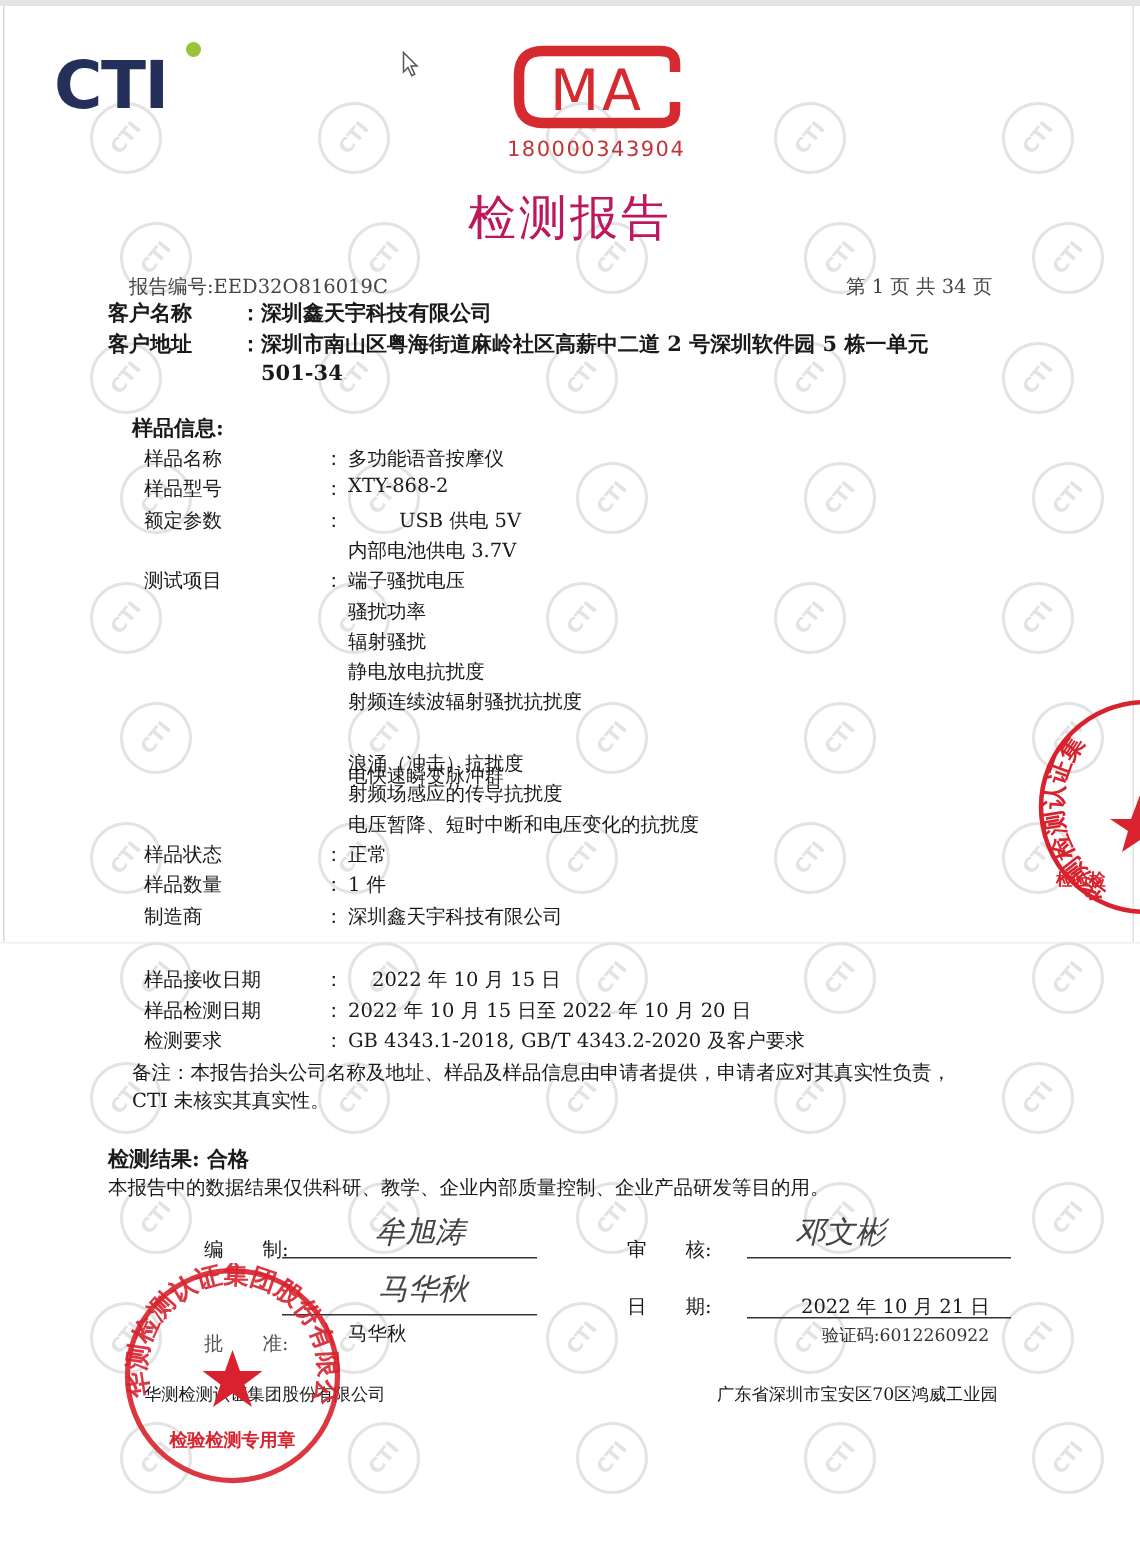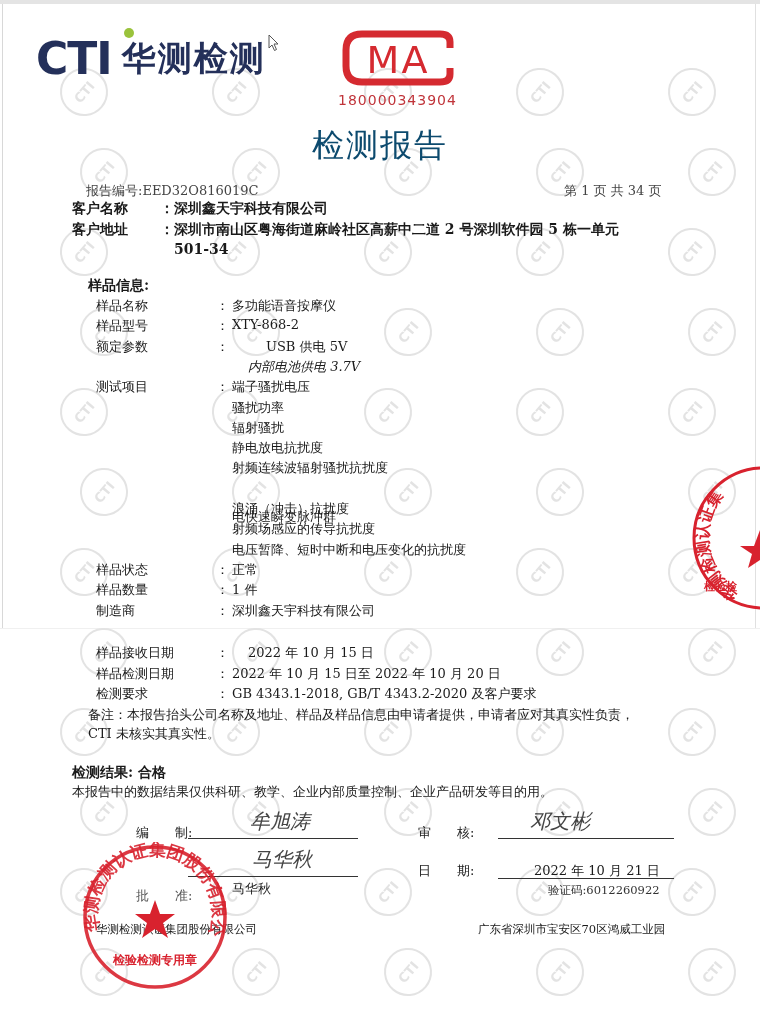--- a/index.html
+++ b/index.html
@@ -12,21 +12,21 @@
   .wm { position:absolute; width:44px; height:44px; border:2px solid #e3e3e3; border-radius:50%;
         color:#e3e3e3; font:bold 13px "DejaVu Sans",sans-serif; display:flex; align-items:center; justify-content:center;
         transform:rotate(-50deg); }
   .logo { position:absolute; left:36px; top:36px; display:flex; align-items:center; }
   .logo .cti { font:900 44px "DejaVu Sans",sans-serif; color:#24305a; letter-spacing:-1px; line-height:1; position:relative; }
   .logo .dot { position:absolute; left:88px; top:-8px; width:10px; height:10px; border-radius:50%; background:#9ac33c; }
   .logo .cn { font:bold 34px "DejaVu Sans",sans-serif; color:#24305a; margin-left:10px; letter-spacing:2px; }
   .cursor { position:absolute; left:268px; top:34px; }
   .cma { position:absolute; left:340px; top:28px; width:122px; }
   .cma-num { position:absolute; left:338px; top:92px; font:14px "DejaVu Sans",sans-serif; color:#c0343a; letter-spacing:1px; }
-  .title { position:absolute; left:0; width:760px; top:124px; text-align:center; font:32px "DejaVu Serif",serif; letter-spacing:2px; color:#0c4a6e; }
+  .title { position:absolute; left:0; width:760px; top:124px; text-align:center; font:32px "DejaVu Serif",serif; letter-spacing:2px; color:#be185d; }
   .row { position:absolute; font-size:13px; white-space:nowrap; }
   .bold { font-weight:bold; }
   .lbl { position:absolute; }
   .seal { position:absolute; }
   .sig { position:absolute; font:italic 20px "DejaVu Serif",serif; color:#444; }
   .uline { position:absolute; height:1px; background:#333; }
   .grayfade { position:absolute; left:0; top:628px; width:760px; height:1px; background:#f0f0f0; }
 </style>
 </head>
 <body>
@@ -95,21 +95,20 @@
     <div class="wm" style="left: 80px; top: 948px;">CTI</div>
     <div class="wm" style="left: 232px; top: 948px;">CTI</div>
     <div class="wm" style="left: 384px; top: 948px;">CTI</div>
     <div class="wm" style="left: 536px; top: 948px;">CTI</div>
     <div class="wm" style="left: 688px; top: 948px;">CTI</div>
   </div>
 
 <div class="logo">
   <span class="cti">CTI</span>
   <span class="dot"></span>
-  <span class="cn">华测检测</span>
 </div>
 <svg class="cursor" width="12" height="18" viewBox="0 0 12 18">
   <path d="M1 1 L1 14 L4 11 L6.5 16.5 L8.5 15.5 L6 10 L10 10 Z" fill="#fff" stroke="#555" stroke-width="1"></path>
 </svg>
 
 <svg class="cma" viewBox="0 0 122 60" height="60">
   <path d="M110 20 L110 14 Q110 6 100 6 L22 6 Q6 6 6 22 L6 38 Q6 54 22 54 L100 54 Q110 54 110 46 L110 40" fill="none" stroke="#d52a30" stroke-width="7"></path>
   <text x="58" y="45" text-anchor="middle" font-family="DejaVu Sans, sans-serif" font-size="38" fill="#d52a30" letter-spacing="2">MA</text>
 </svg>
 <div class="cma-num">180000343904</div>
@@ -138,21 +137,21 @@
     <div class="row" style="left: 96px; top: 297px;">样品名称</div>
     <div class="row" style="left: 216px; top: 297px;">：</div>
     <div class="row" style="left: 232px; top: 297px;">多功能语音按摩仪</div>
     <div class="row" style="left: 96px; top: 317.3px;">样品型号</div>
     <div class="row" style="left: 216px; top: 317.3px;">：</div>
     <div class="row" style="left: 232px; top: 317.3px;">XTY-868-2</div>
     <div class="row" style="left: 96px; top: 337.6px;">额定参数</div>
     <div class="row" style="left: 216px; top: 337.6px;">：</div>
     <div class="row" style="left: 232px; top: 337.6px; margin-left: 34px;">USB 供电 5V</div>
     <div class="row" style="left: 96px; top: 357.9px;"></div>
-    <div class="row" style="left: 248px; top: 357.9px; font-style: italic;">内部电池供电 3.7V</div>
+    <div class="row" style="left: 232px; top: 357.9px;">内部电池供电 3.7V</div>
     <div class="row" style="left: 96px; top: 378.2px;">测试项目</div>
     <div class="row" style="left: 216px; top: 378.2px;">：</div>
     <div class="row" style="left: 232px; top: 378.2px;">端子骚扰电压</div>
     <div class="row" style="left: 96px; top: 398.5px;"></div>
     <div class="row" style="left: 232px; top: 398.5px;">骚扰功率</div>
     <div class="row" style="left: 96px; top: 418.8px;"></div>
     <div class="row" style="left: 232px; top: 418.8px;">辐射骚扰</div>
     <div class="row" style="left: 96px; top: 439.1px;"></div>
     <div class="row" style="left: 232px; top: 439.1px;">静电放电抗扰度</div>
     <div class="row" style="left: 96px; top: 459.4px;"></div>

